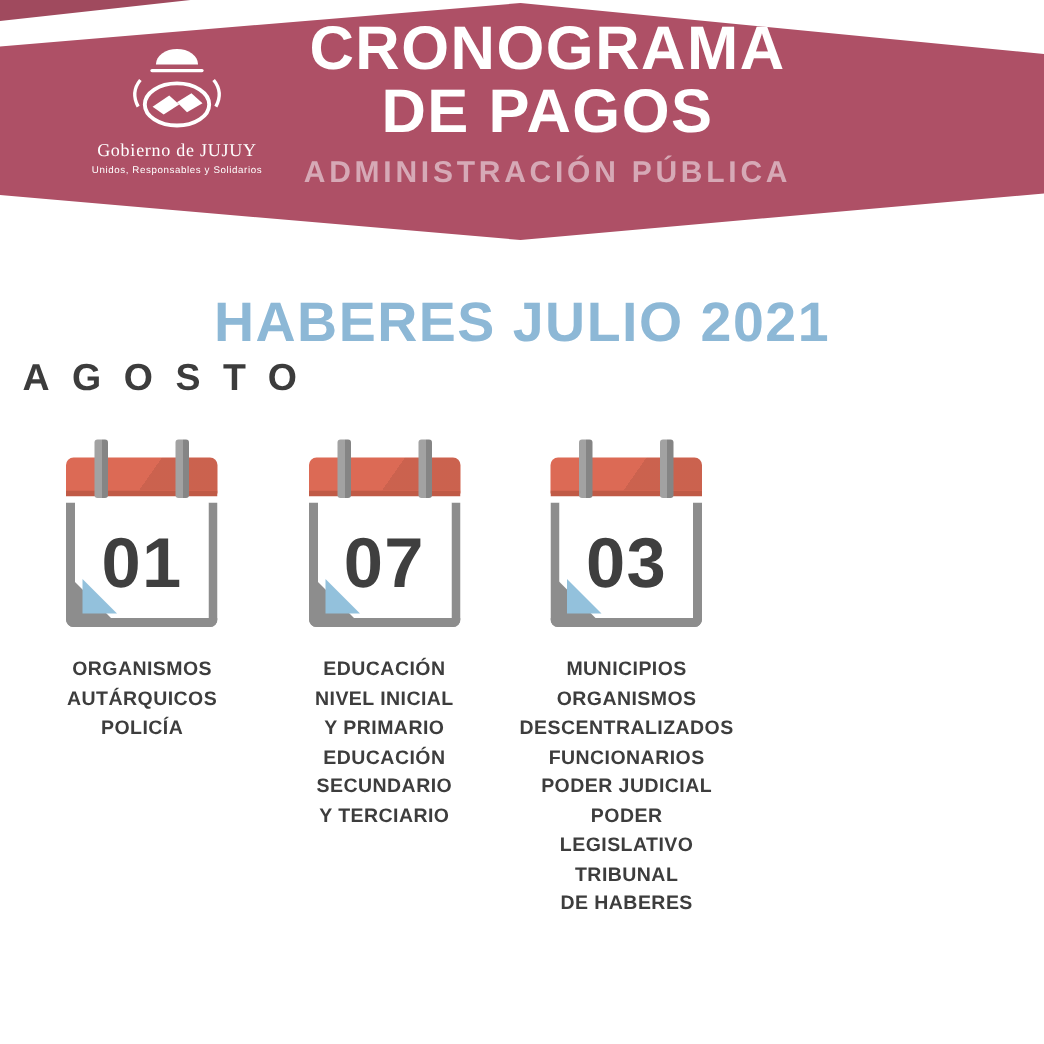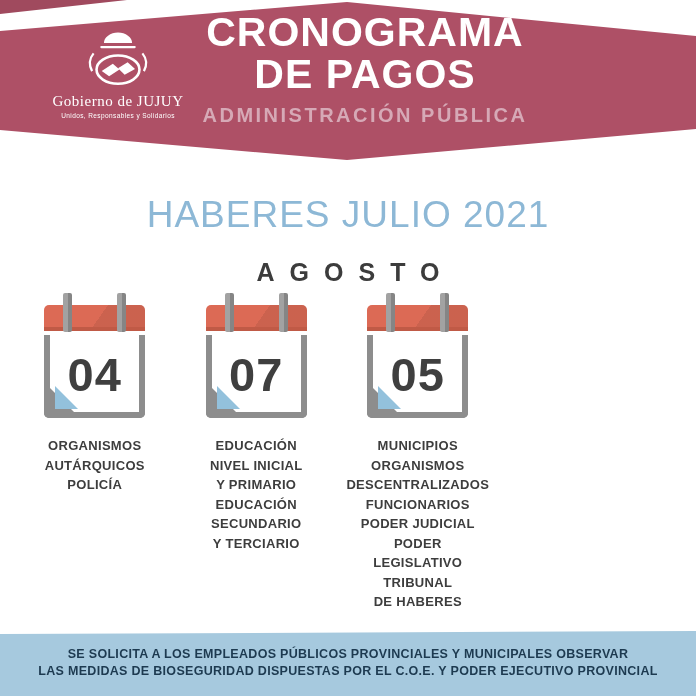--- a/index.html
+++ b/index.html
@@ -17,30 +17,30 @@
     --footer-text:#1d3a50;
   }
   *{margin:0;padding:0;box-sizing:border-box;}
   body{background:#fff;font-family:"Liberation Sans",sans-serif;}
   .canvas{position:relative;width:696px;height:696px;background:#fff;overflow:hidden;}
 
   
   .banner-svg{position:absolute;top:0;left:0;display:block;}
   .logo-block{position:absolute;left:50px;top:28px;width:136px;text-align:center;color:#fff;}
   .logo-emblem{display:block;margin:0 auto;}
-  .logo-name{font-family:"Liberation Serif",serif;font-size:15px;letter-spacing:0.5px;margin-top:1px;}
+  .logo-name{font-family:"Liberation Serif",serif;font-size:12px;letter-spacing:0.5px;margin-top:1px;}
   .logo-tagline{font-size:6.5px;letter-spacing:0.4px;margin-top:2px;}
   .title-block{position:absolute;left:198px;top:11px;width:334px;text-align:center;color:#fff;}
   .title-line{font-size:41px;font-weight:bold;letter-spacing:1px;line-height:1.03;}
   .title-subtitle{margin-top:9px;font-size:20px;font-weight:bold;letter-spacing:2.5px;color:var(--subtitle-pink);}
 
   
   .haberes{position:absolute;top:194px;left:0;width:100%;text-align:center;
-    font-size:37px;font-weight:normal;letter-spacing:1px;color:var(--title-blue);}
-  .agosto{position:absolute;top:258px;left:0;width:100%;text-align:center;
+    font-size:37px;font-weight:bold;letter-spacing:1px;color:var(--title-blue);}
+  .agosto{position:absolute;top:238px;left:0;width:100%;text-align:left;
     font-size:25px;font-weight:bold;letter-spacing:15px;text-indent:15px;color:var(--dark-text);}
 
   
   .cal-row{position:absolute;top:293px;left:14px;width:646px;display:grid;
     grid-template-columns:repeat(4,1fr);justify-items:center;}
   .cal{position:relative;width:101px;height:125px;}
   .peg{position:absolute;top:0;width:9px;height:39px;border-radius:2px;z-index:2;
     background:linear-gradient(90deg,var(--peg-gray) 55%,#858585 55%);}
   .peg-l{left:19px;}
   .peg-r{left:73px;}
@@ -102,21 +102,21 @@
   <div class="haberes">HABERES JULIO 2021</div>
   <div class="agosto">AGOSTO</div>
 
   <div class="cal-row">
 
     <div class="cal">
       <span class="peg peg-l"></span>
       <span class="peg peg-r"></span>
       <div class="band"></div>
       <div class="page">
-        <div class="day">04</div>
+        <div class="day">01</div>
       </div>
       <span class="fold-gray"></span>
       <span class="fold-blue"></span>
     </div>
 
     <div class="cal">
       <span class="peg peg-l"></span>
       <span class="peg peg-r"></span>
       <div class="band"></div>
       <div class="page">
@@ -124,21 +124,21 @@
       </div>
       <span class="fold-gray"></span>
       <span class="fold-blue"></span>
     </div>
 
     <div class="cal">
       <span class="peg peg-l"></span>
       <span class="peg peg-r"></span>
       <div class="band"></div>
       <div class="page">
-        <div class="day">05</div>
+        <div class="day">03</div>
       </div>
       <span class="fold-gray"></span>
       <span class="fold-blue"></span>
     </div>
 
 
   </div>
 
   <div class="cols">
     <div class="entity-list">ORGANISMOS
@@ -154,18 +154,14 @@
 ORGANISMOS
 DESCENTRALIZADOS
 FUNCIONARIOS
 PODER JUDICIAL
 PODER
 LEGISLATIVO
 TRIBUNAL
 DE HABERES</div>
   </div>
 
-  <div class="footer">
-    <div>SE SOLICITA A LOS EMPLEADOS PÚBLICOS PROVINCIALES Y MUNICIPALES OBSERVAR</div>
-    <div>LAS MEDIDAS DE BIOSEGURIDAD DISPUESTAS POR EL C.O.E. Y PODER EJECUTIVO PROVINCIAL</div>
-  </div>
 
 </div>
 
 </body></html>

